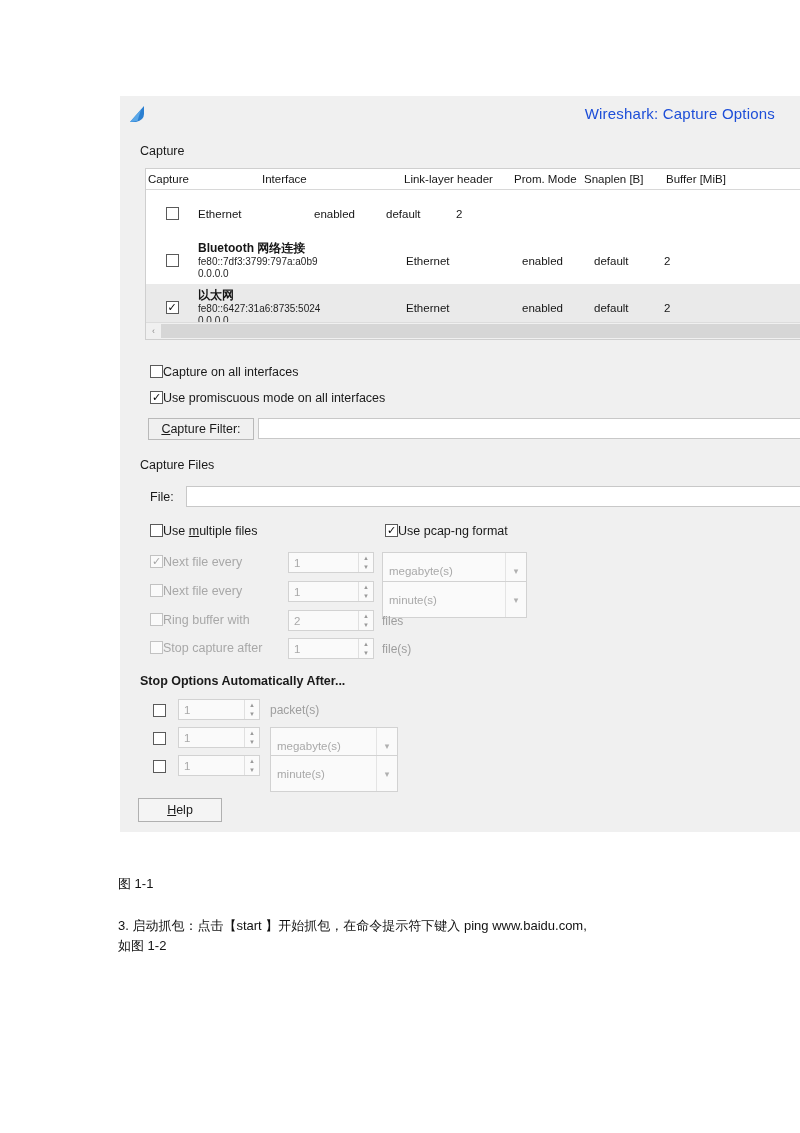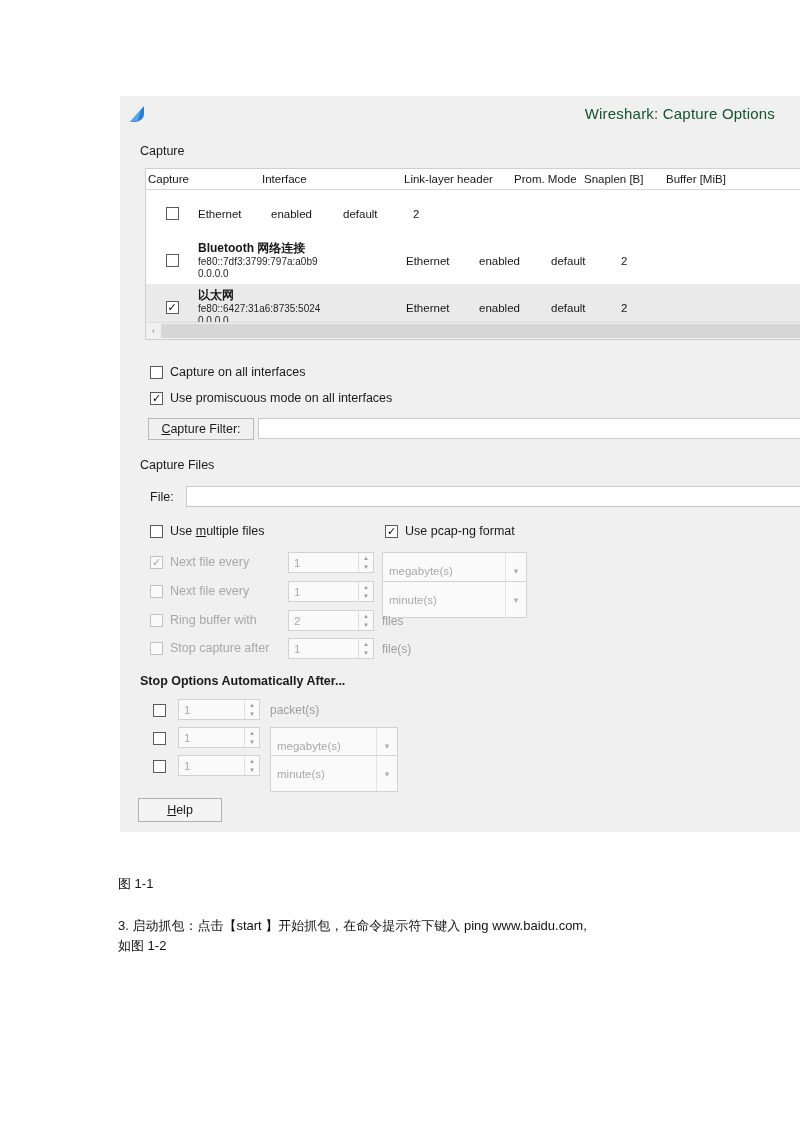--- a/index.html
+++ b/index.html
@@ -43,21 +43,21 @@
     width: 22px;
     height: 20px;
   }
   .title-text {
     position: absolute;
     left: 0;
     right: 35px;
     top: 9px;
     text-align: right;
     font-size: 15px;
-    color: #14532d;
+    color: #1d4ed8;
     letter-spacing: .2px;
   }
 
   
   .group-label {
     font-size: 12.5px;
     color: #1a1a1a;
   }
 
   
@@ -114,21 +114,21 @@
   .cell-name .nm {
     font-weight: bold;
     font-size: 12px;
     display: block;
   }
   .cell-name .ad {
     font-size: 10px;
     display: block;
     color: #1f1f1f;
   }
-  .cell-link { width: 73px; flex: none; }
+  .cell-link { width: 116px; flex: none; }
   .cell-prom { width: 72px; flex: none; }
   .cell-snap { width: 70px; flex: none; }
   .cell-buf  { width: 60px; flex: none; }
 
   
   .hscroll {
     position: absolute;
     left: 0; right: 0; bottom: 0;
     height: 16px;
     background: #f0f0f0;
@@ -167,22 +167,21 @@
     height: 11px;
     line-height: 11px;
     font-size: 11px;
     text-align: center;
     color: #000;
   }
   .cb.disabled .tick { color: #a5a5a5; }
 
   .cbrow {
     display: flex;
-    align-items: flex-end;
-    gap: 7px;
+    align-items: flex-start;
     font-size: 12.5px;
     color: #1a1a1a;
   }
   .cbrow.dim { color: #a8a8a8; }
 
   
   .txt {
     background: #ffffff;
     border: 1px solid #c8c8c8;
     box-sizing: border-box;

